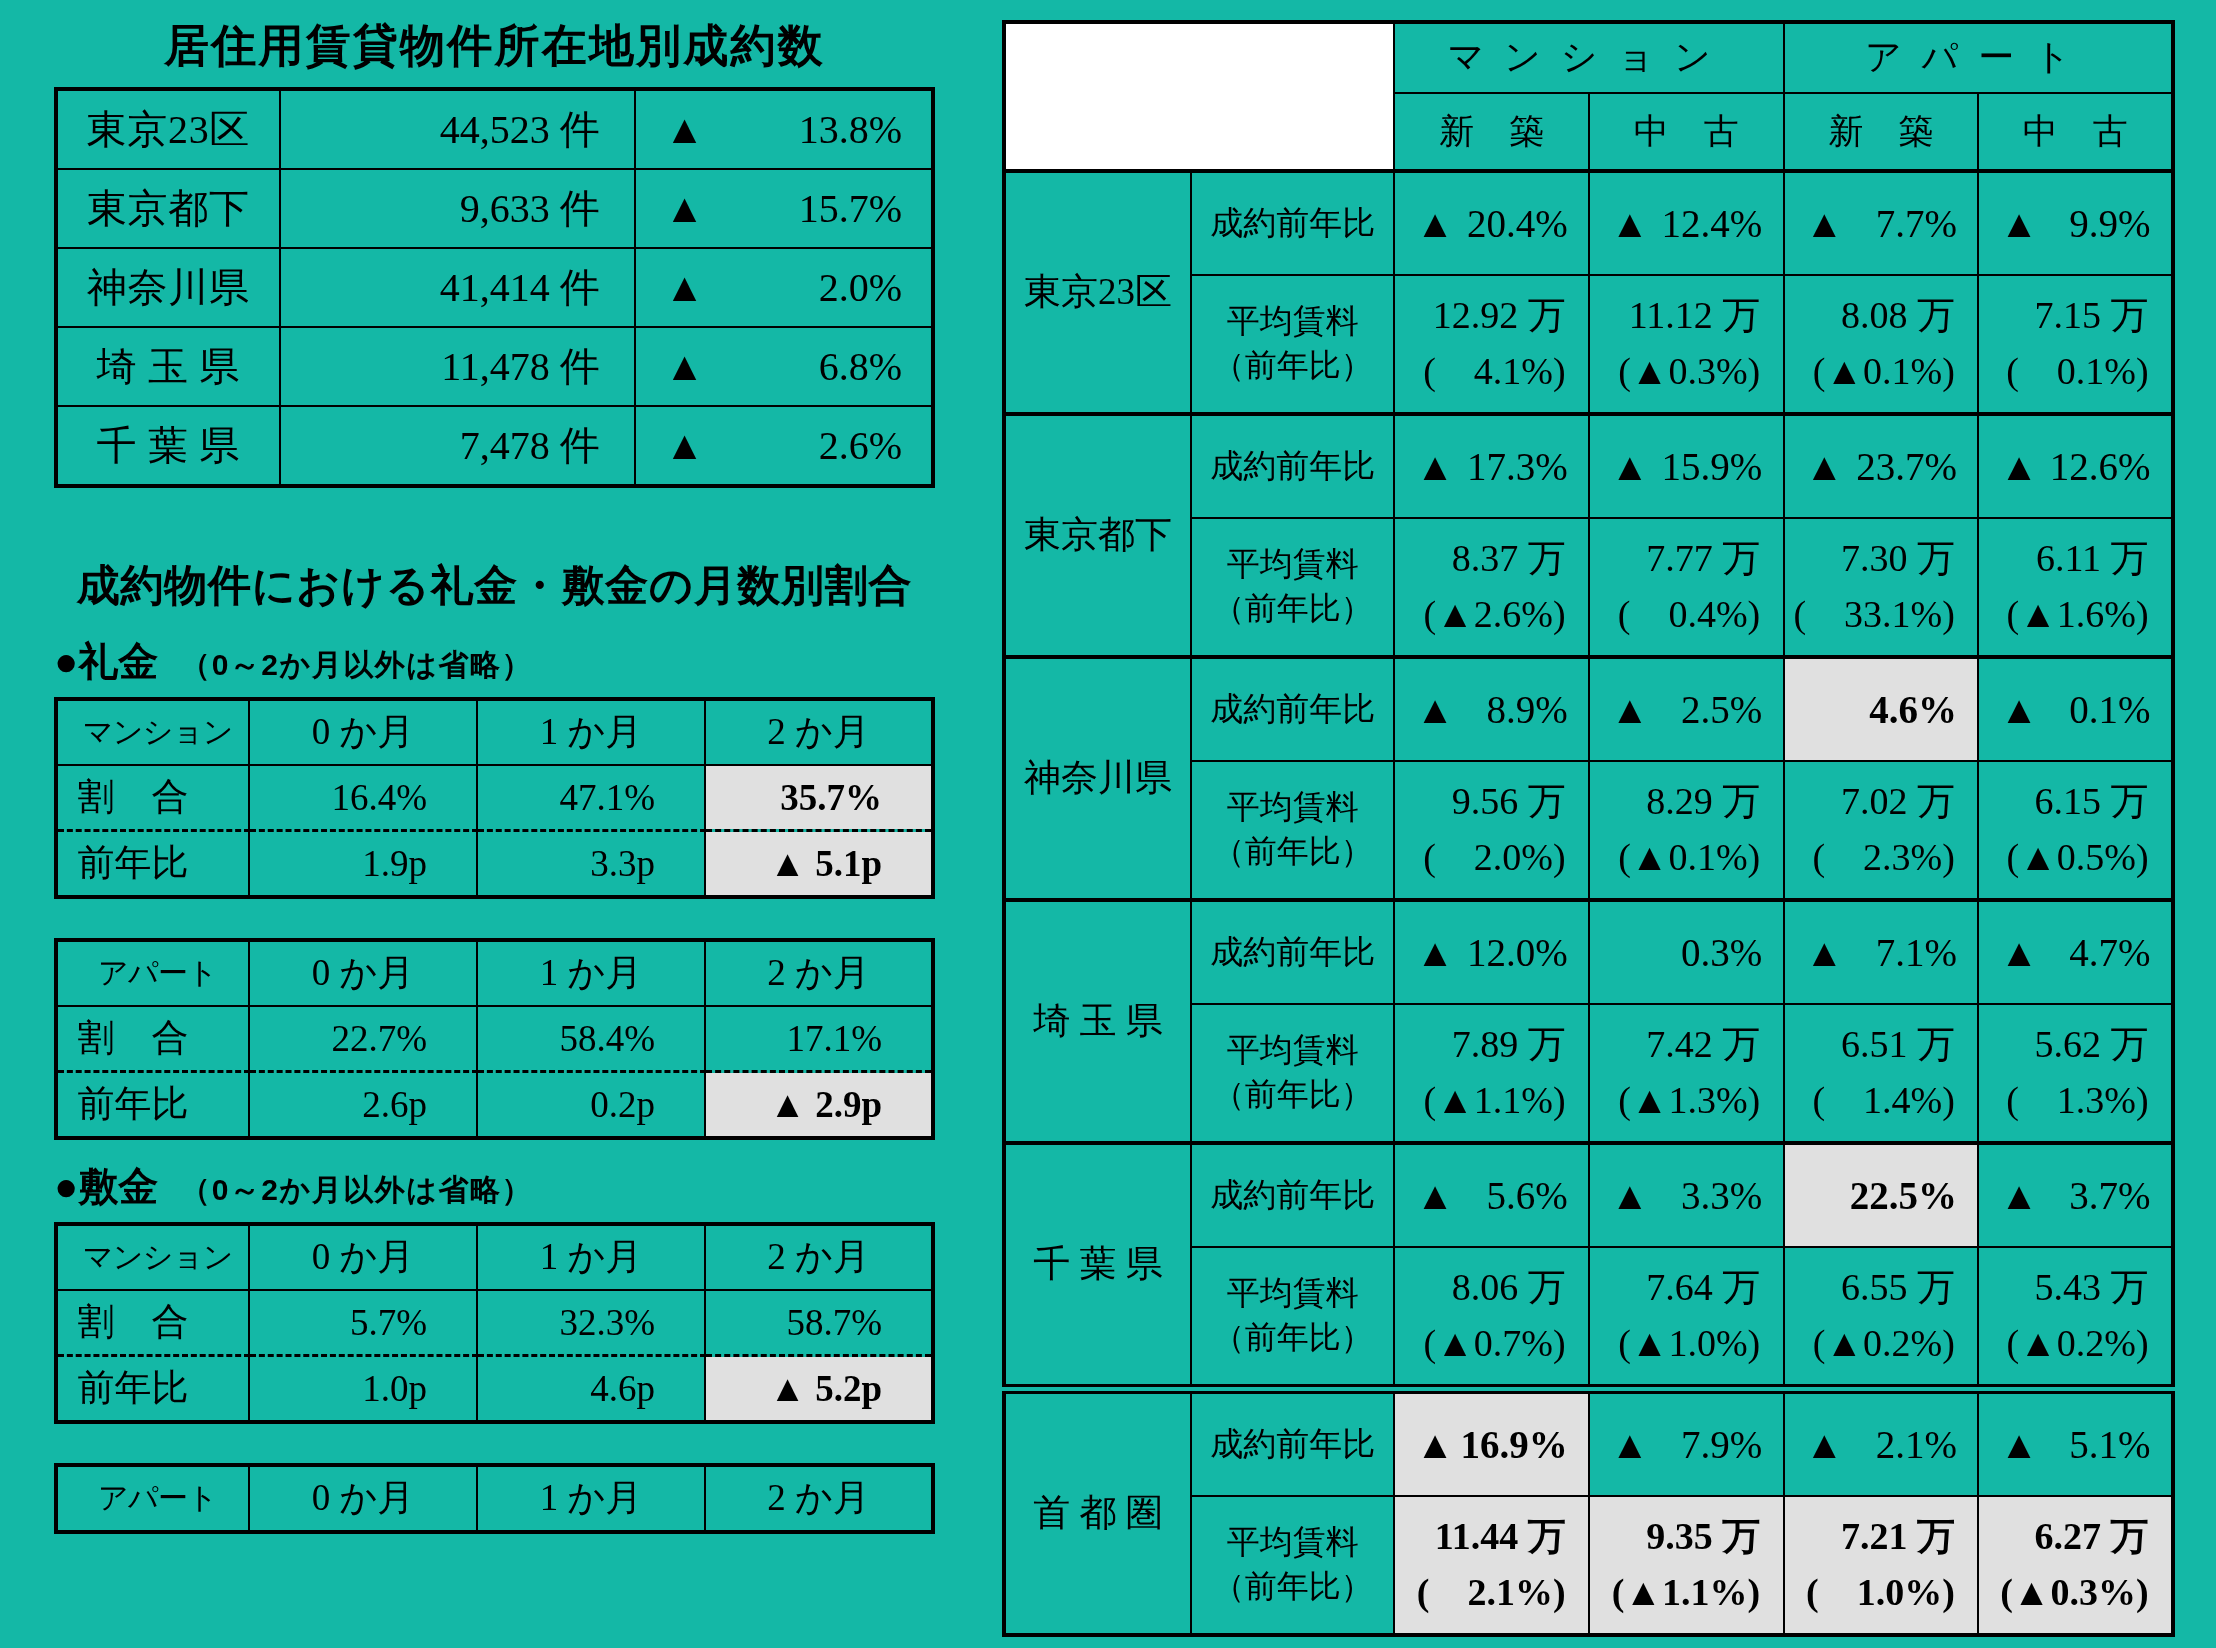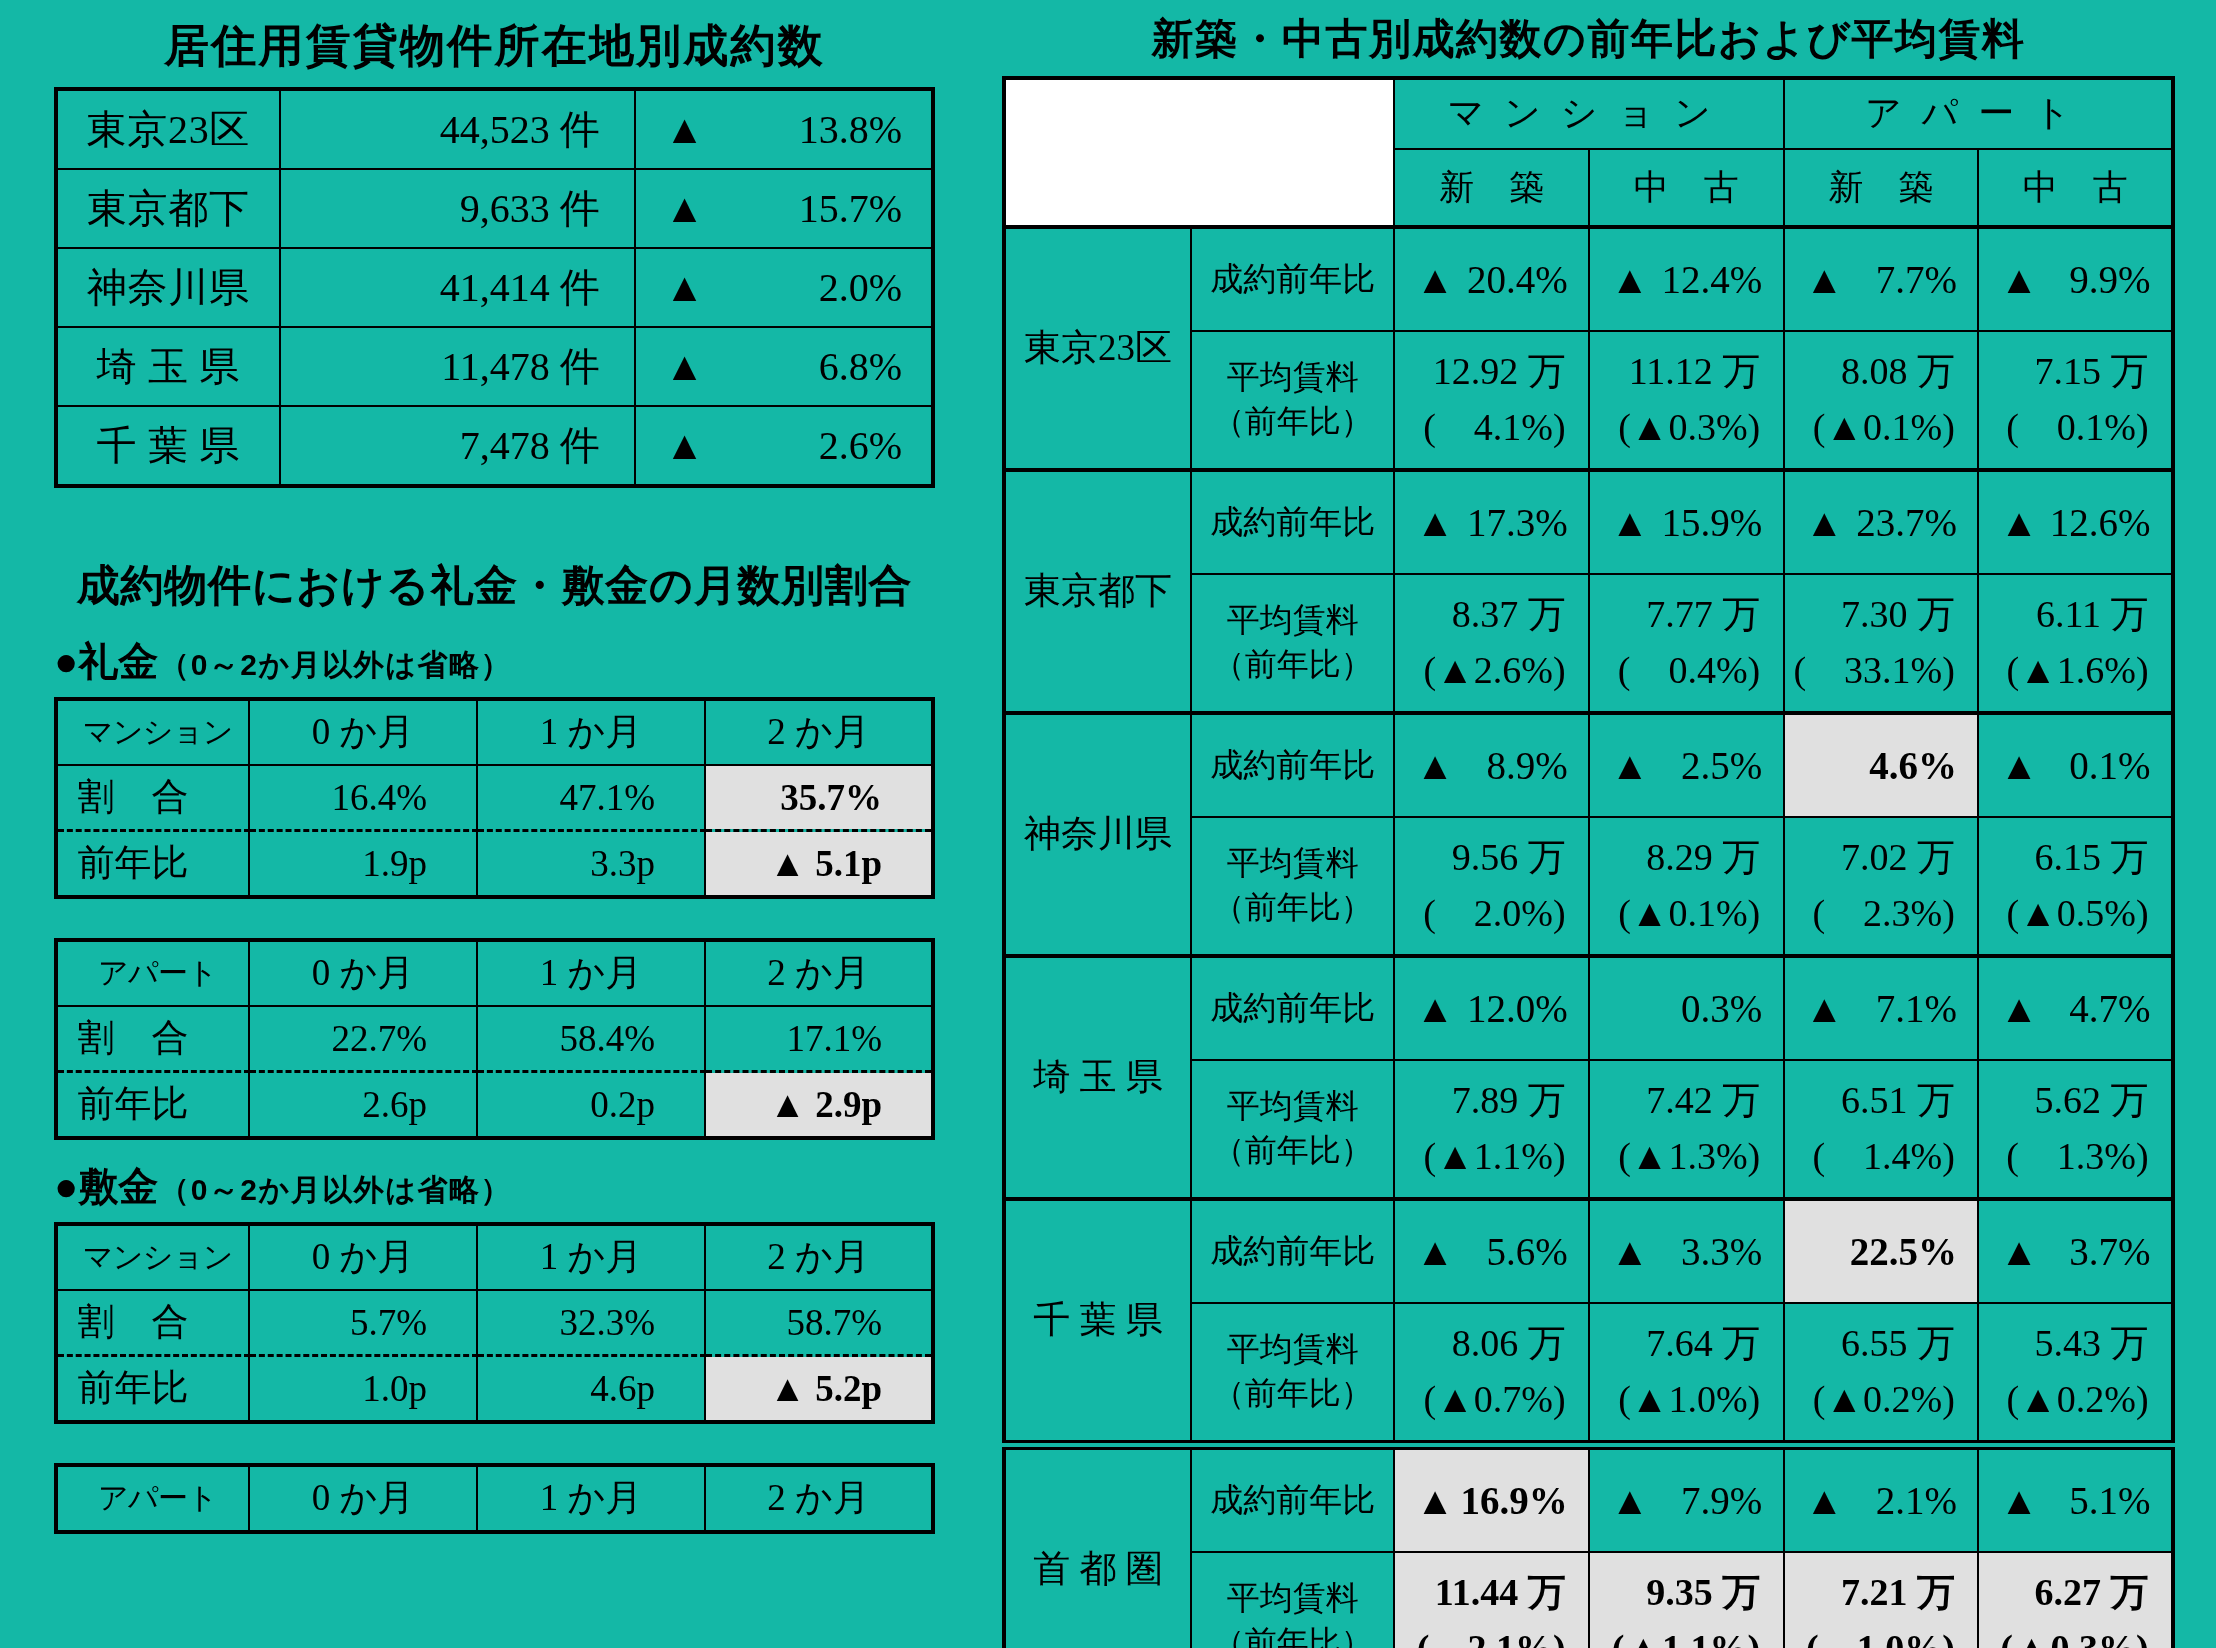--- a/index.html
+++ b/index.html
@@ -20,21 +20,21 @@
   .t1 tr.hdr td{height:70px;font-size:39px;text-align:center;}
   .t1 td.lbl{text-align:center;letter-spacing:0.7px;}
   .t1 td.cnt{text-align:right;padding-right:34px;}
   .t1 td.yoy .fx{display:flex;justify-content:space-between;align-items:center;padding:0 28px;}
   .t1 tr.total td{border-top:9.7px double #000;}
 
   .s2-title{font-size:43px;margin-top:69px;letter-spacing:0.7px;}
   .bullet-line{margin-top:19.4px;margin-bottom:7.5px;display:flex;align-items:baseline;}
   .bullet{font-family:"Liberation Sans","DejaVu Sans",sans-serif;font-weight:bold;font-size:40px;}
   .bullet-note{font-family:"Liberation Sans","DejaVu Sans",sans-serif;font-weight:bold;
-               font-size:30px;margin-left:1px;letter-spacing:1.5px;}
+               font-size:30px;margin-left:22px;letter-spacing:1.5px;}
   table.sm{width:100%;border:4.5px solid #000;}
   .sm td{border:2.2px solid #000;height:61px;font-size:37px;}
   .sm td.corner{font-family:"Liberation Sans","DejaVu Sans",sans-serif;
                 font-size:30px;text-align:left;padding-left:10.5px;letter-spacing:-0.7px;}
   .sm tr.hdr td{text-align:center;}
   .sm td.rlabel{text-align:left;padding-left:19.4px;}
   .sm td.val{text-align:right;padding-right:49px;}
   .sm tr.yoy td{border-top:3px dashed #000;}
   .sm-gap{height:39px;}
 
@@ -244,21 +244,20 @@
         <td>1 か月</td>
         <td>2 か月</td>
       </tr>
 
     </tbody>
       </table>
   </div>
 
   <div class="right-col">
 
-    <div class="big-title rt-title">新築・中古別成約数の前年比および平均賃料</div>
 
     <table class="bigt">
       <colgroup>
         <col style="width:16%">
           <col style="width:17.4%">
         <col style="width:16.65%">
           <col style="width:16.65%">
           <col style="width:16.65%">
           <col style="width:16.65%">
       </colgroup>

